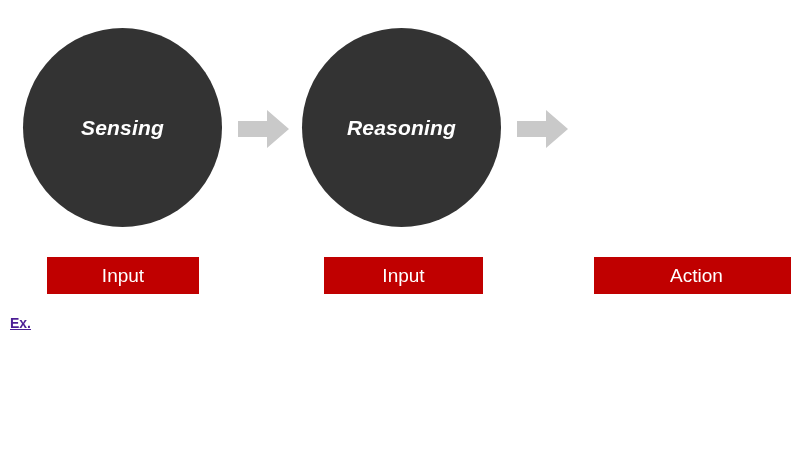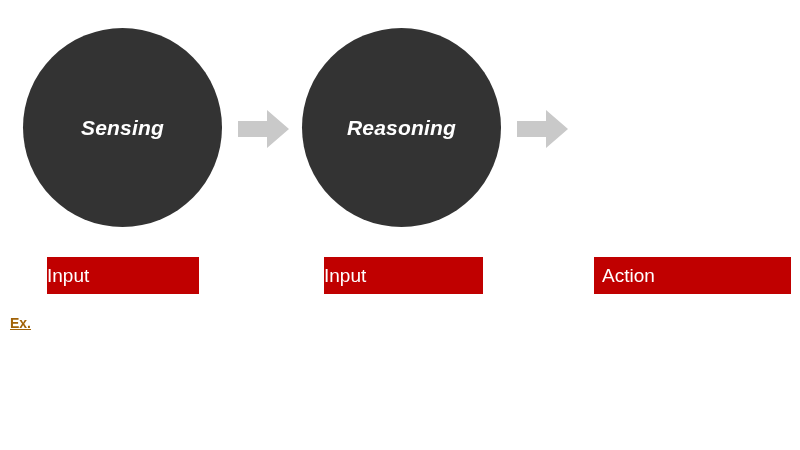--- a/index.html
+++ b/index.html
@@ -57,39 +57,40 @@
   .flow-arrow svg { display: block; width: 100%; height: 100%; }
 
   
   .stage-box {
     position: absolute;
     top: 257px;
     height: 37px;
     background: #c00000;
     display: flex;
     align-items: center;
+    justify-content: center;
   }
   .stage-box-label {
     color: #ffffff;
     font-size: 19px;
     font-weight: normal;
     line-height: 1;
   }
   #box-0 { left: 47px;  width: 152px; }
   #box-1 { left: 324px; width: 159px; }
   #box-2 { left: 594px; width: 189px; padding-left: 8px; }
 
   
   #ex-label {
     position: absolute;
     left: 10px;
     top: 315px;
     font-size: 14px;
     font-weight: bold;
-    color: #a16207;
+    color: #4c1d95;
     text-decoration: underline;
   }
   .example-block {
     position: absolute;
     font-size: 14px;
     color: #000000;
     line-height: 1.30;
   }
   .example-block ul {
     margin: 0;

